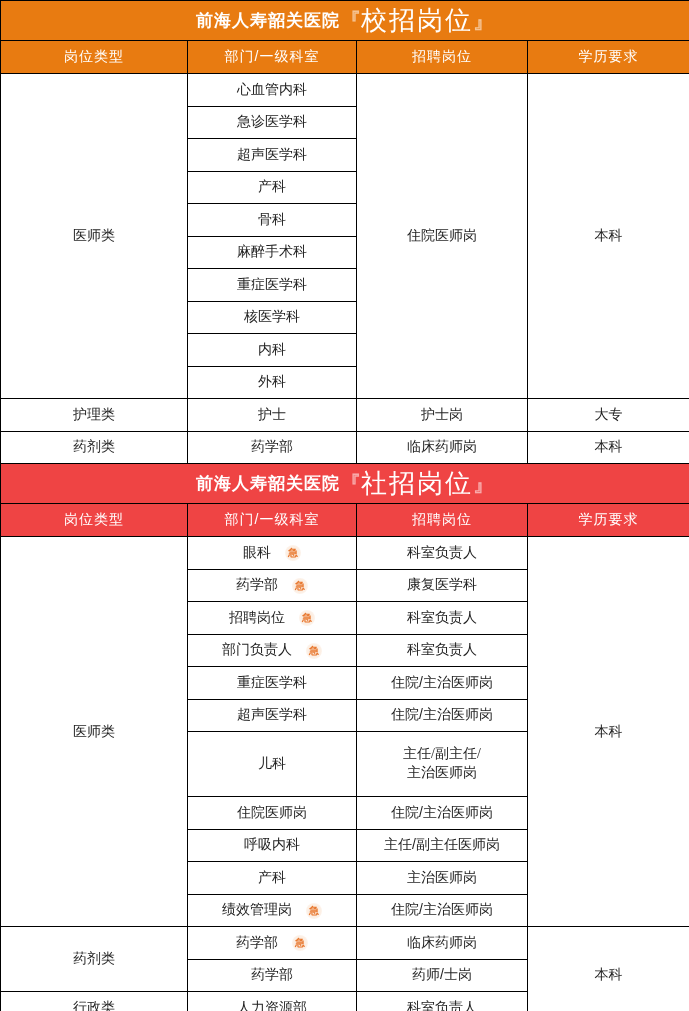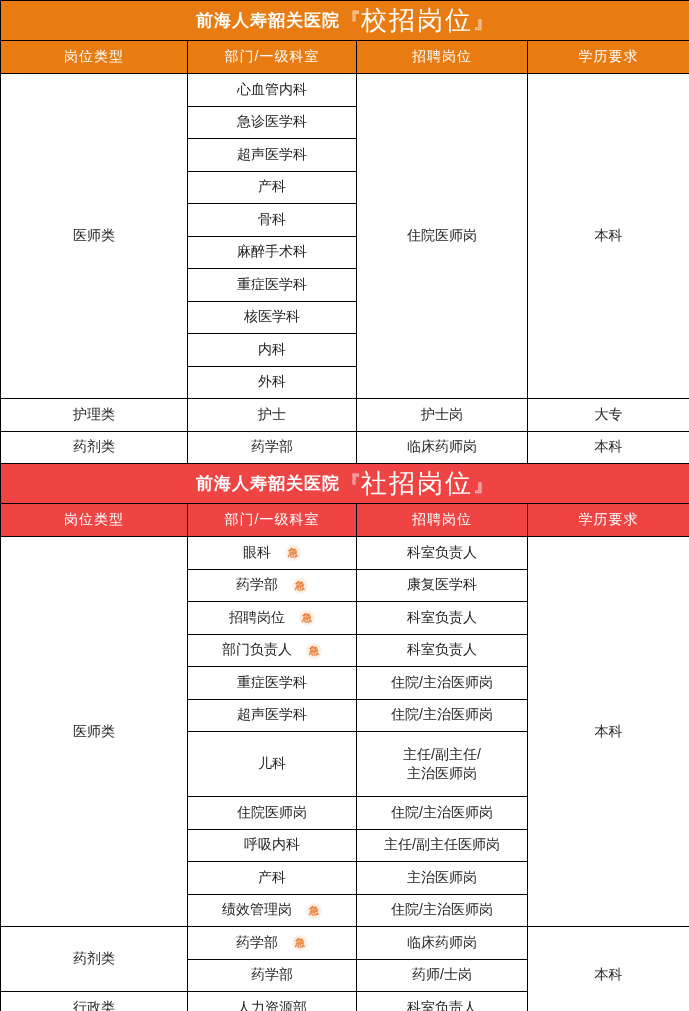--- a/index.html
+++ b/index.html
@@ -57,21 +57,21 @@
     font-size: 21px;
     vertical-align: middle;
   }
   .title-emphasis {
     color: #ffffff;
     font-weight: 400;
     font-size: 26px;
     letter-spacing: 2px;
     vertical-align: middle;
   }
-  .cell-line { line-height: 1.35; }
+  .cell-line { line-height: 1.35; font-family: Liberation Serif, serif; }
   .urgent-icon {
     display: inline-block;
     width: 16px;
     height: 16px;
     line-height: 16px;
     margin-left: 14px;
     border-radius: 50%;
     background: radial-gradient(circle, #FAE4D2 0%, #FCF0E6 60%, rgba(252,240,230,0) 100%);
     color: #E8772E;
     font-size: 10px;

